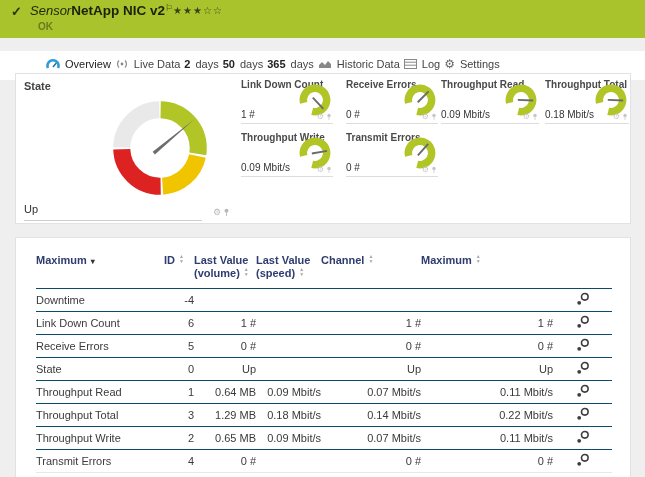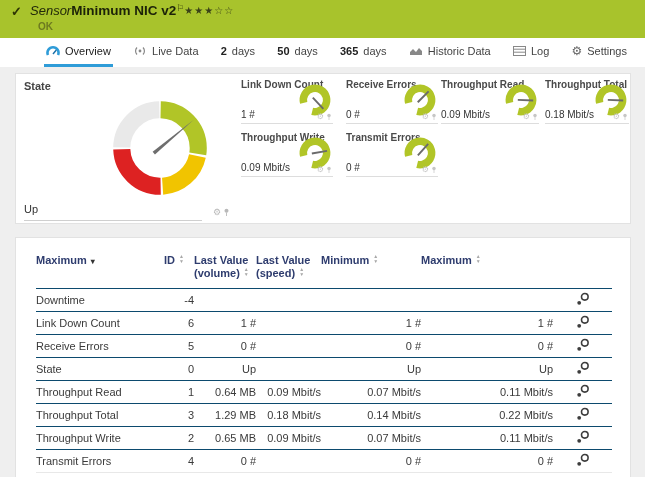--- a/index.html
+++ b/index.html
@@ -12,22 +12,22 @@
   
   .header{position:absolute;left:0;top:0;width:645px;height:38px;background:var(--ok_green)}
   .header .check{position:absolute;left:11px;top:4px;font-size:13px;font-weight:bold;color:#2e3504}
   .header-line{position:absolute;left:30px;top:3px;display:flex;align-items:baseline;}
   .sensor-word{font-style:italic;font-size:13px;color:#22290a}
   .sensor-title{font-size:13.5px;font-weight:bold;color:#1c2208}
   .flag{font-size:9px;color:#2e3504;vertical-align:super;position:relative;top:-4px}
   .stars{font-size:10px;color:#3a4018;letter-spacing:1px;position:relative;top:-1px;cursor:pointer}
   .ok-label{position:absolute;left:38px;top:21px;font-size:10px;font-weight:bold;color:#6d7a20}
   
-  .tabbar{position:absolute;left:0;top:38px;width:645px;height:29px;background:#fff;
-    display:flex;justify-content:space-between;align-items:stretch;
+  .tabbar{position:absolute;left:0;top:51px;width:645px;height:29px;background:#fff;
+    display:flex;align-items:stretch;
     padding:0 16px 0 44px;box-sizing:border-box}
   .tab{display:flex;align-items:center;gap:5px;font-size:11px;color:#444;
     border-bottom:3px solid transparent;padding:0 2px;cursor:pointer;white-space:nowrap}
   .tab.active{border-bottom-color:var(--accent_blue);color:#222}
   .tab .num{font-weight:bold;color:#222}
   .tab svg{flex:0 0 auto}
   .tab .gear-glyph{font-size:12px;color:#666;line-height:1}
   
   .panel{position:absolute;background:#fff;border:1px solid #e2e2e2;box-sizing:border-box}
   #panel-gauges{left:15px;top:73px;width:616px;height:151px}
@@ -79,21 +79,21 @@
   .sort::after{content:"▼"}
   .chev{font-size:8px;color:#333;margin-left:4px}
 </style>
 </head>
 <body>
 
 <div class="header">
   <span class="check">✓</span>
   <div class="header-line">
     <span class="sensor-word">Sensor</span>
-    <span class="sensor-title">Minimum NIC v2</span>
+    <span class="sensor-title">NetApp NIC v2</span>
     <span class="flag">⚐</span>
     <span class="stars"><span>★★★</span><span>☆☆</span></span>
   </div>
   <span class="ok-label">OK</span>
 </div>
 
 <div class="tabbar">
   <div class="tab active">
     <svg width="14" height="12" viewBox="0 0 14 12">
         <path d="M2 10 A5.5 5.5 0 1 1 12 10" fill="none" stroke="#2f9cd8" stroke-width="2.6"></path>
@@ -278,21 +278,21 @@
         <th class="col-channel"><span>Maximum</span><span class="chev">▾</span></th>
         <th><span>ID</span><span class="sort"></span></th>
         <th>
             <div>Last Value</div>
             <div><span>(volume)</span><span class="sort"></span></div>
           </th>
         <th>
             <div>Last Value</div>
             <div><span>(speed)</span><span class="sort"></span></div>
           </th>
-        <th><span>Minimum</span><span class="sort"></span></th>
+        <th><span>Channel</span><span class="sort"></span></th>
         <th><span>Maximum</span><span class="sort"></span></th>
         <th></th>
       </tr>
     </thead>
     <tbody>
       <tr>
         <td class="channel">Downtime</td>
         <td>-4</td>
         <td></td>
         <td></td>

